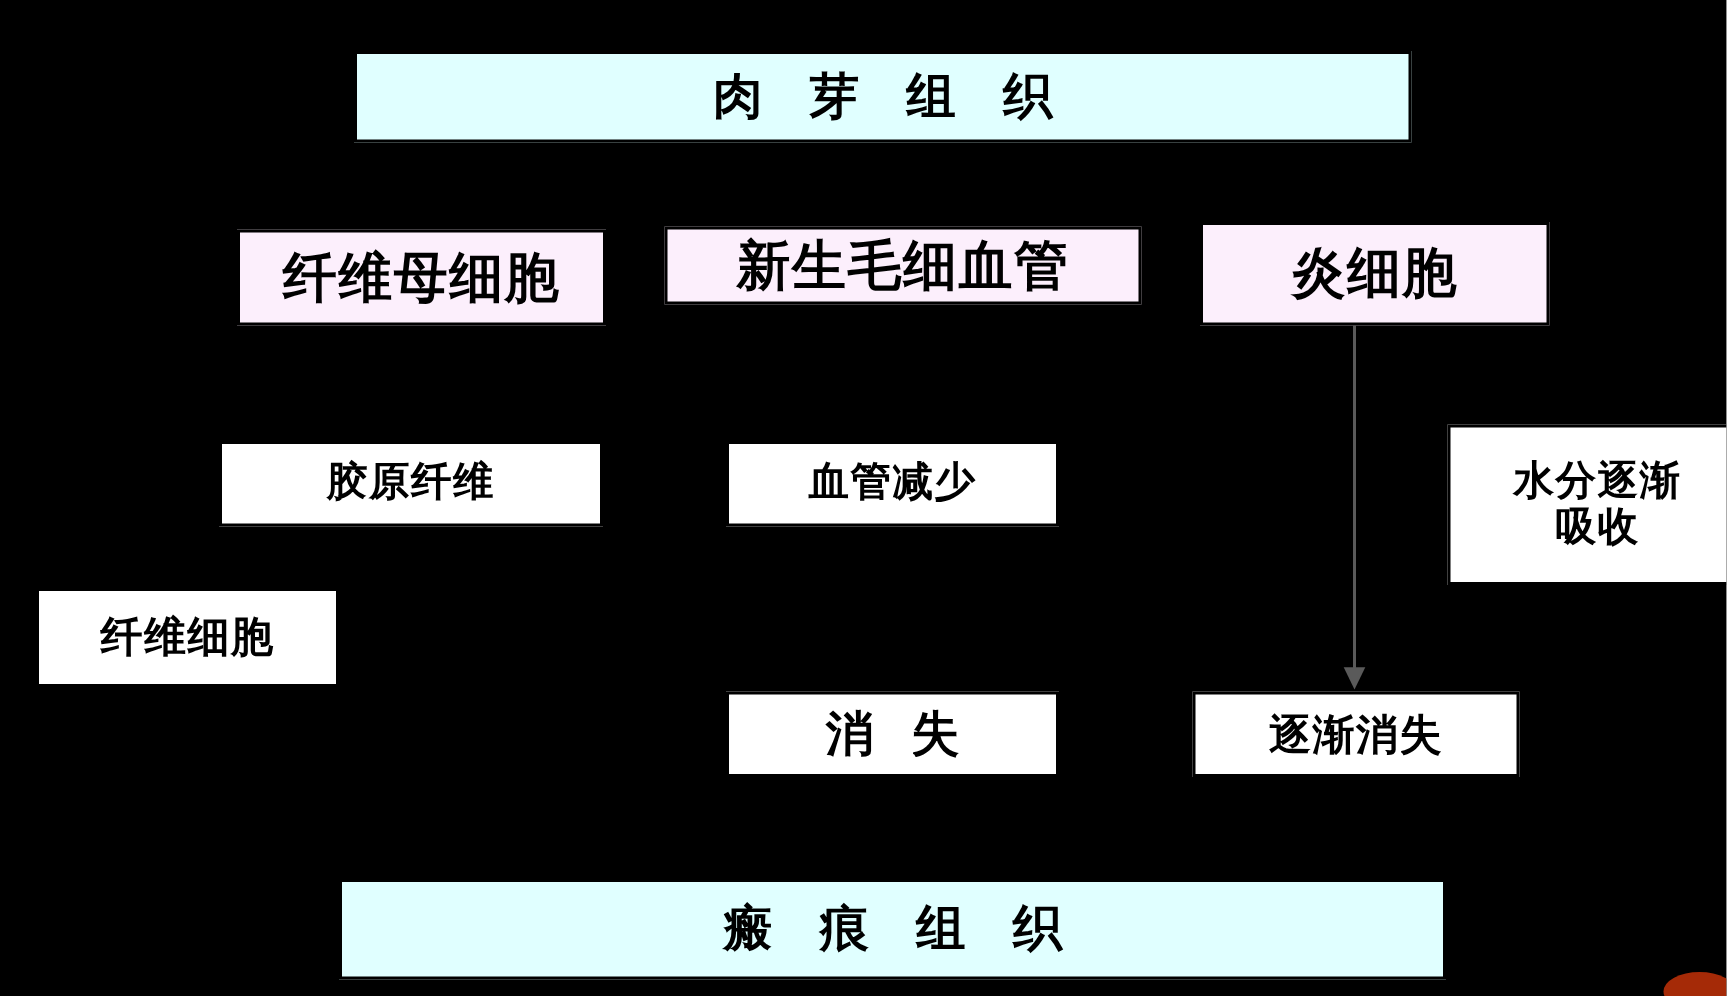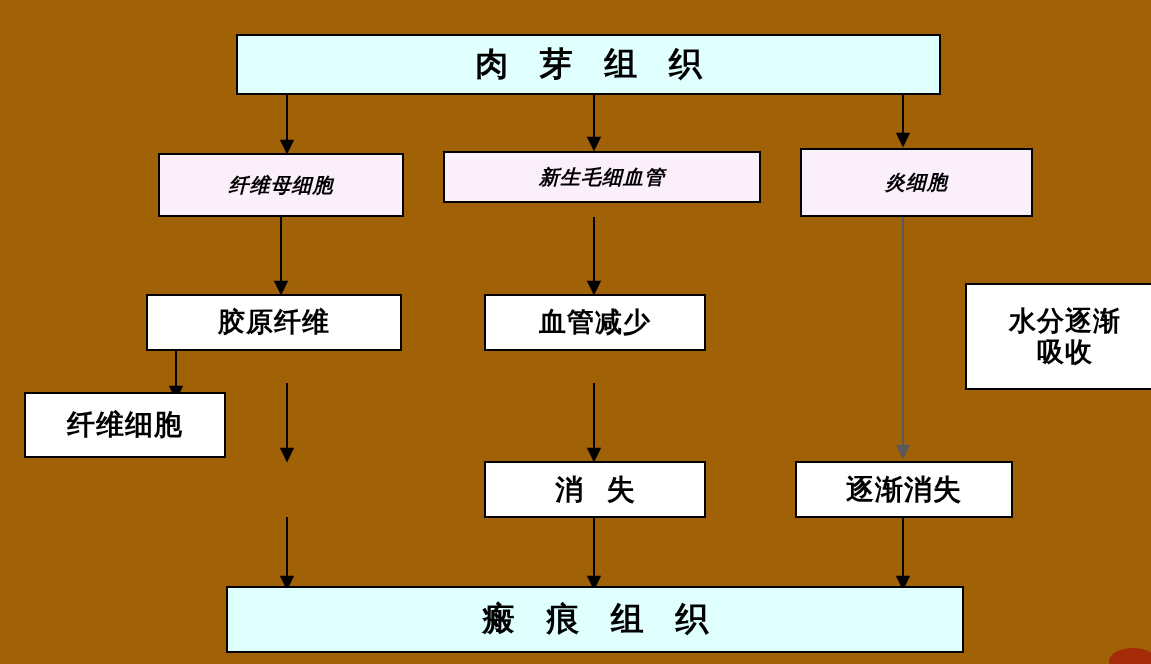--- a/index.html
+++ b/index.html
@@ -7,21 +7,21 @@
     padding: 0;
     background: #ffffff;
   }
   body {
     font-family: "DejaVu Sans", "Liberation Sans", sans-serif;
   }
   #canvas {
     position: relative;
     width: 1151px;
     height: 664px;
-    background: #a16207;
+    background: #000000;
     overflow: hidden;
   }
   .node {
     position: absolute;
     box-sizing: border-box;
     border: 2px solid #000000;
     background: #ffffff;
     display: flex;
     align-items: center;
     justify-content: center;
@@ -31,24 +31,24 @@
     line-height: 1.12;
     letter-spacing: 0.5px;
     white-space: pre-line;
     font-family: "DejaVu Serif", "Liberation Serif", serif;
   }
   .fill-cyan  { background: #e0ffff; }
   .fill-pink  { background: #fceffc; }
   .fill-white { background: #ffffff; }
 
   .t-head   { font-size: 33px; letter-spacing: 10px; text-indent: 10px; }
-  .t-branch { font-size: 20px; letter-spacing: 1px; font-style: italic; }
+  .t-branch { font-size: 36px; letter-spacing: 1px; }
   .t-mid    { font-size: 27px; letter-spacing: 1px; }
   .t-leaf   { font-size: 28px; letter-spacing: 1px; }
-  .t-spaced { font-size: 28px; letter-spacing: 7px; text-indent: 7px; }
+  .t-spaced { font-size: 32px; letter-spacing: 7px; text-indent: 7px; }
   .t-two    { font-size: 27px; letter-spacing: 1px; }
 
   #edges {
     position: absolute;
     left: 0; top: 0;
     width: 1151px;
     height: 664px;
     pointer-events: none;
   }
   .blob {

